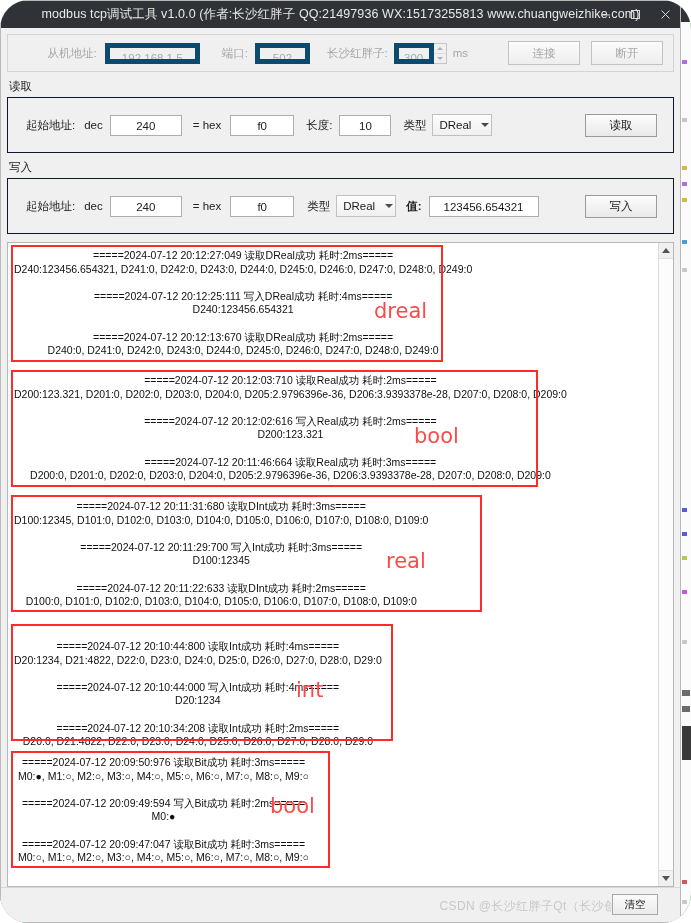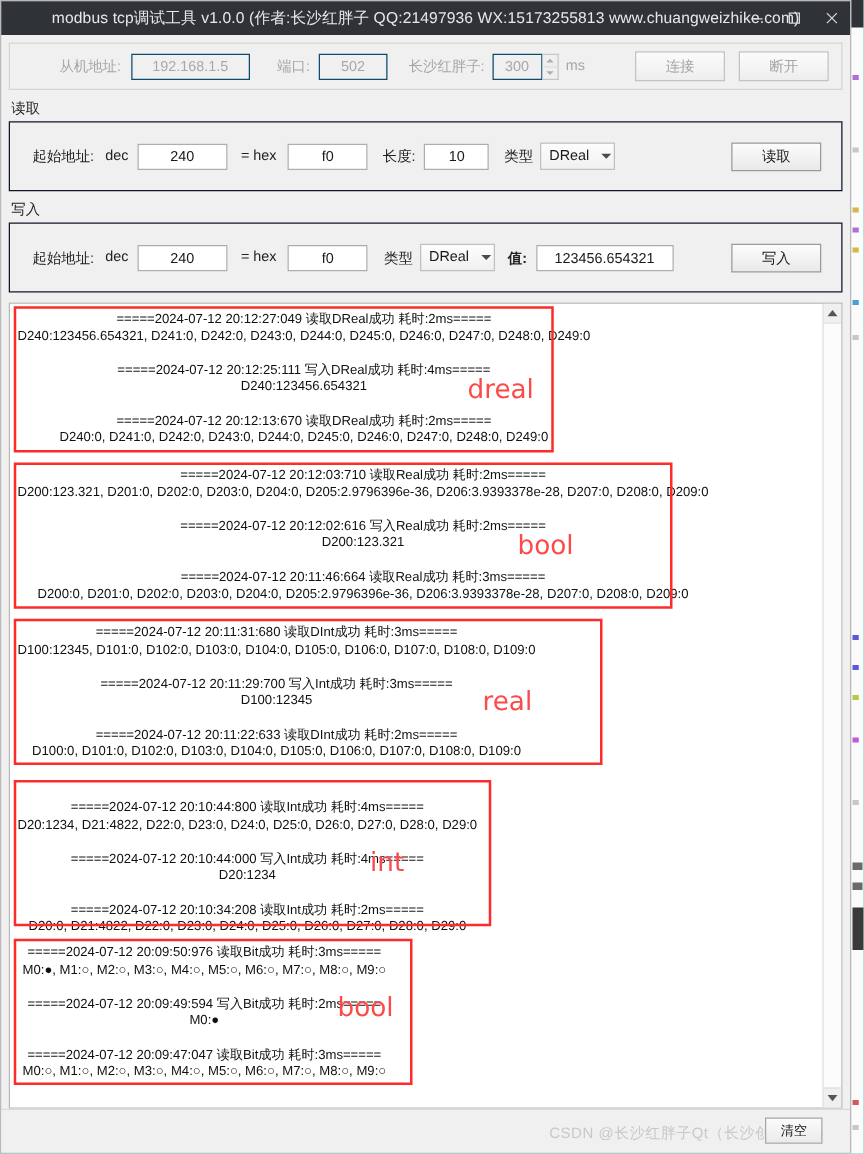--- a/index.html
+++ b/index.html
@@ -11,22 +11,23 @@
     width: 691px;
     height: 923px;
     overflow: hidden;
     font-family: "Liberation Sans", "DejaVu Sans", sans-serif;
   }
 
   #app {
     position: relative;
     width: 691px;
     height: 923px;
-    background: #14b8a6;
+    background: #15803d;
     overflow: hidden;
+    border-radius: 29px;
   }
 
   
   .bg-sliver {
     position: absolute;
     right: 0;
     top: 0;
     width: 11px;
     height: 923px;
     background: #fbfbfb;
@@ -100,21 +101,21 @@
   }
   .lbl {
     font-size: 11.5px;
     color: #222;
     white-space: nowrap;
   }
   .lbl.dim { color: #a6a6a6; }
 
   .tinput {
     height: 21px;
-    border: 1px solid #0c4a6e;
+    border: 5px solid #0c4a6e;
     background: #f0f0f0;
     color: #a9a9a9;
     font-size: 11.5px;
     text-align: center;
     line-height: 21px;
     box-sizing: border-box;
     white-space: nowrap;
     overflow: hidden;
   }
   .tinput.enabled {

